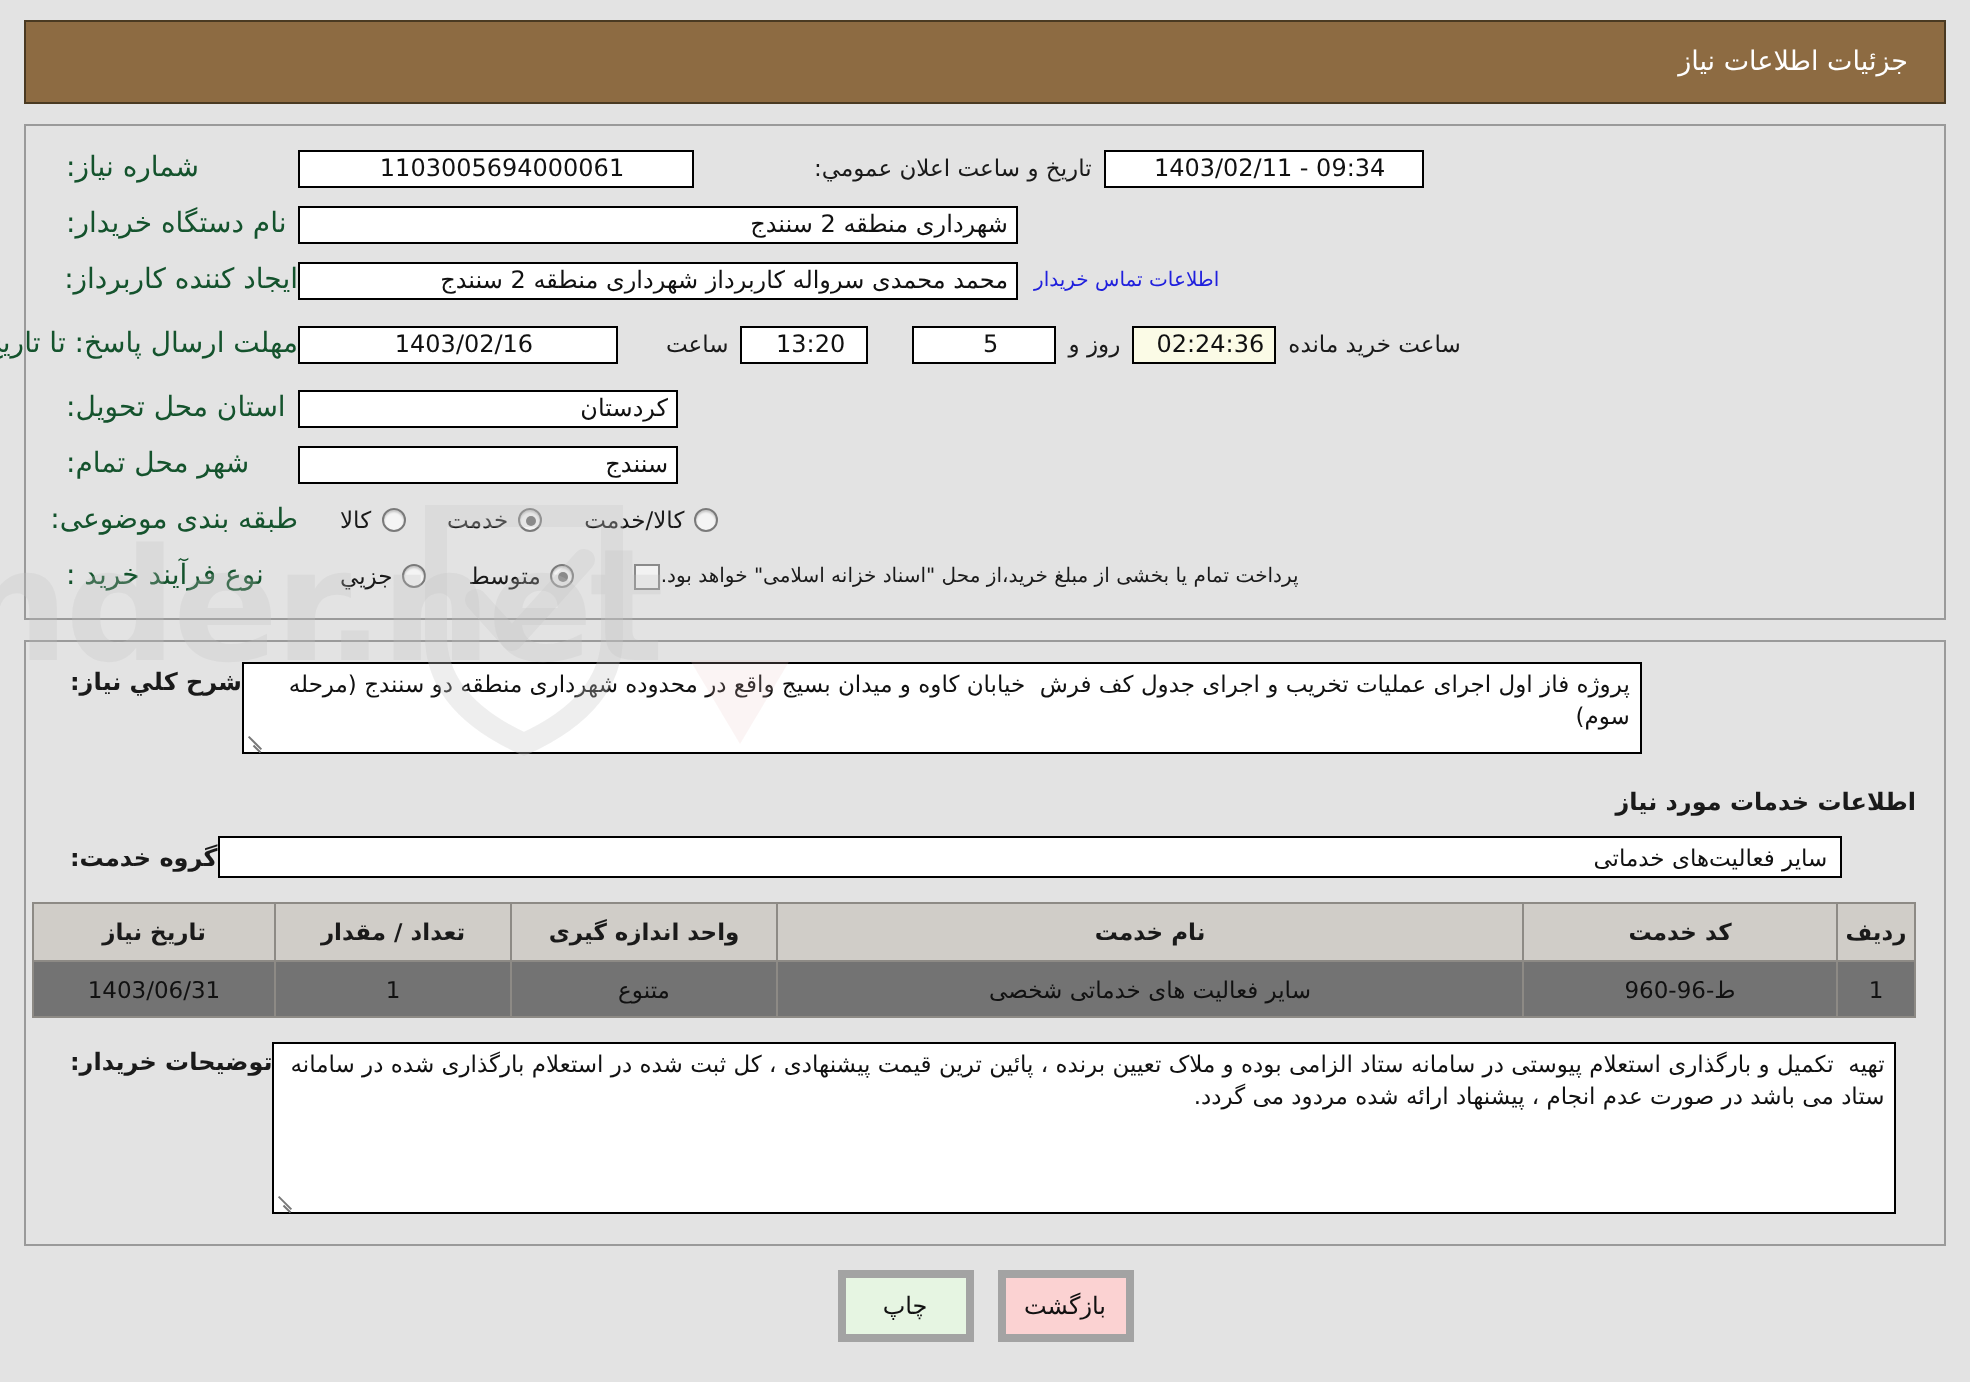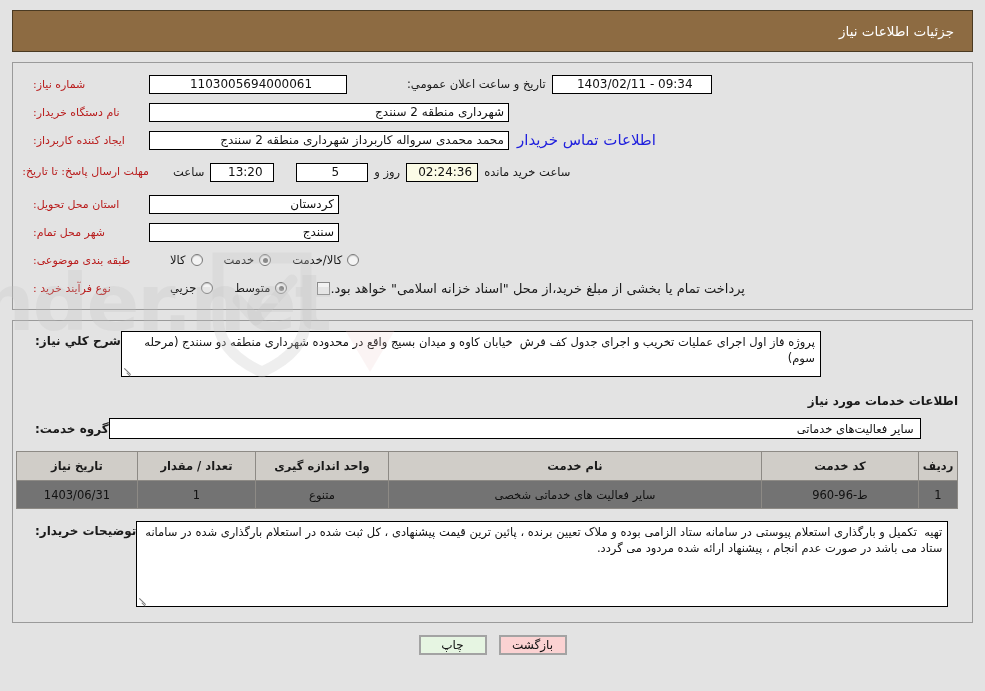--- a/index.html
+++ b/index.html
@@ -59,22 +59,22 @@
   
   .row {
     display: flex;
     align-items: center;
     height: 26px;
     margin-bottom: 2px;
     position: relative;
   }
   .lbl {
     text-align: left;
-    font-size: 11px;
-    color: #b91c1c;
+    font-size: 14px;
+    color: #14532d;
     white-space: nowrap;
     padding-left: 6px;
     box-sizing: border-box;
   }
   .lbl-w { width: 122px; }
   .lbl-2line {
     line-height: 14px;
     text-align: left;
   }
 
@@ -106,21 +106,21 @@
   .w-pubdate{ width: 160px; }
 
   .mini-lbl {
     font-size: 11.5px;
     color: #1a1a1a;
     padding: 0 6px;
     white-space: nowrap;
   }
   .link {
     color: #2020dd;
-    font-size: 15px;
+    font-size: 10px;
     text-decoration: none;
     white-space: nowrap;
     cursor: pointer;
     padding: 0 8px;
   }
 
   
   .radio-wrap {
     display: inline-flex;
     align-items: center;
@@ -152,21 +152,21 @@
 
   .checkbox {
     width: 13px; height: 13px;
     border: 1px solid #8a8a8a;
     background: #f2f2f2;
     box-sizing: border-box;
     display: inline-block;
     margin-left: 6px;
     cursor: pointer;
   }
-  .note-text { font-size: 13px; }
+  .note-text { font-size: 10px; }
 
   
   .panel-mid { padding: 10px 14px 12px 14px; }
 
   .ta-row { display: flex; align-items: flex-start; }
   .ta-lbl {
     font-weight: bold;
     font-size: 12px;
     white-space: nowrap;
     padding: 3px 0 0 8px;
@@ -278,22 +278,22 @@
     display: flex;
     justify-content: center;
     align-items: center;
     gap: 12px;
     margin-top: 12px;
   }
   button.btn {
     font-family: "DejaVu Sans", "Liberation Sans", sans-serif;
     font-size: 12px;
     color: #111;
-    border: 2px solid #a3a3a3;
-    height: 20px;
+    border: 4px solid #a3a3a3;
+    height: 36px;
     width: 68px;
     cursor: pointer;
     padding: 0;
     box-sizing: border-box;
   }
   .btn-back  { background: #fbd2d2; }
   .btn-print { background: #e6f5e2; }
 </style>
 </head>
 <body>
@@ -342,20 +342,21 @@
   <div class="row" style="height:34px">
     <div style="flex:1"></div>
     <span class="mini-lbl">ساعت خرید مانده</span>
     <input class="box num w-timer" readonly="" value="02:24:36" style="">
     <span class="mini-lbl">روز و</span>
     <input class="box num w-days" readonly="" value="5" style="">
     <div style="width:22px"></div>
     <input class="box num w-time" readonly="" value="13:20" style="">
     <span class="mini-lbl">ساعت</span>
     <div style="width:18px"></div>
+    <input class="box num w-date" readonly="" value="1403/02/16" style="">
     <div class="lbl lbl-w lbl-2line">مهلت ارسال پاسخ: تا تاریخ:</div>
   </div>
 
   <div class="row">
     <div style="flex:1"></div>
     <input class="box rtltext w-prov" readonly="" value="کردستان" style="">
     <div class="lbl lbl-w">استان محل تحویل:</div>
   </div>
 
   <div class="row">

